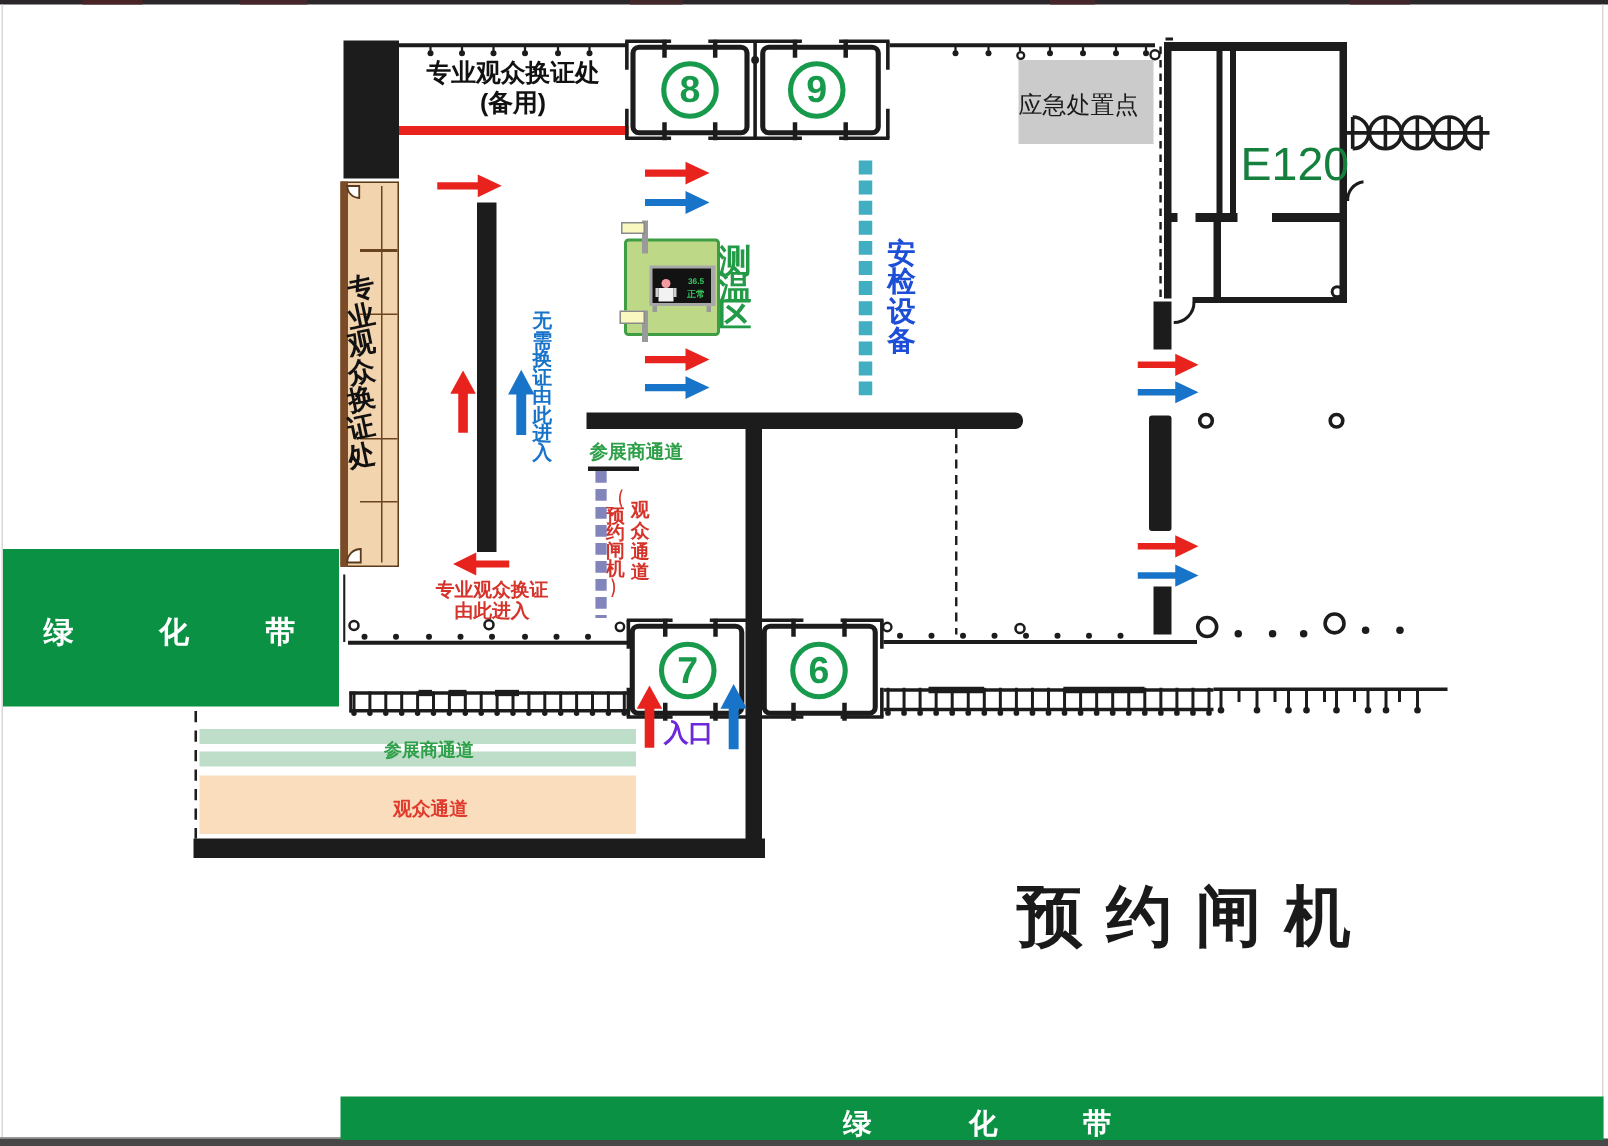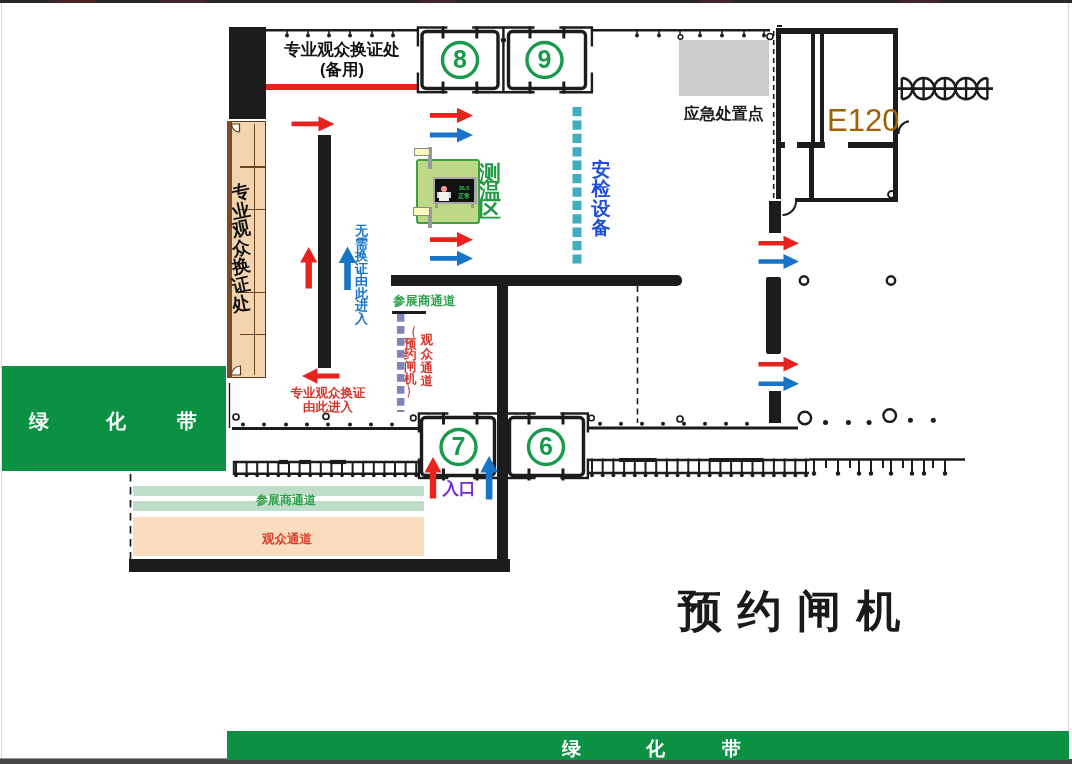--- a/index.html
+++ b/index.html
@@ -54,36 +54,36 @@
     <span style="transform:rotate(-12deg);">换</span>
     <span style="transform:rotate(-12deg);">证</span>
     <span style="transform:rotate(-12deg);">处</span>
   </div>
 
 <div class="a" style="left:266px;top:40px;width:152px;text-align:center;font-weight:bold;font-size:16.5px;color:#111;line-height:19.5px;">专业观众换证处<br>(备用)</div>
 
 <div class="a" style="left:266px;top:84px;width:152.5px;height:5.5px;background:#e8231e;"></div>
 
 <div class="a" style="left:679px;top:40px;width:89.5px;height:56px;background:#cbcbcb;"></div>
-<div class="a" style="left:679px;top:59.5px;width:89.5px;text-align:center;font-weight:bold;font-size:16px;color:#1a1a1a;margin-top:44px;">应急处置点</div>
+<div class="a" style="left:679px;top:59.5px;width:89.5px;font-weight:normal;font-size:16px;color:#1a1a1a;">应急处置点</div>
 
 <div class="a" style="left:775.5px;top:28px;width:5.5px;height:171px;background:#1c1c1c;"></div>
 <div class="a" style="left:775.5px;top:28px;width:122.8px;height:5.5px;background:#1c1c1c;"></div>
 <div class="a" style="left:810.5px;top:33px;width:4.5px;height:111px;background:#1c1c1c;"></div>
 <div class="a" style="left:819.5px;top:33px;width:4.5px;height:111px;background:#1c1c1c;"></div>
 <div class="a" style="left:893px;top:28px;width:5.3px;height:120px;background:#1c1c1c;"></div>
 <div class="a" style="left:775.5px;top:141.5px;width:9.5px;height:6.5px;background:#1c1c1c;"></div>
 <div class="a" style="left:796.5px;top:141.5px;width:28.5px;height:6.5px;background:#1c1c1c;"></div>
 <div class="a" style="left:848px;top:141.5px;width:50.3px;height:6.5px;background:#1c1c1c;"></div>
 <div class="a" style="left:893px;top:148px;width:5.3px;height:53px;background:#1c1c1c;"></div>
 <div class="a" style="left:808.5px;top:148px;width:5.5px;height:53px;background:#1c1c1c;"></div>
 <div class="a" style="left:795px;top:197.5px;width:103.3px;height:4px;background:#1c1c1c;"></div>
 <div class="a" style="left:769px;top:201px;width:11.5px;height:31.5px;background:#1c1c1c;"></div>
 <div class="a" style="left:776.5px;top:24.6px;width:5.5px;height:2.7px;background:#1c1c1c;"></div>
-<div class="a" style="left:827px;top:103px;font-size:31px;color:#a16207;">E120</div>
+<div class="a" style="left:827px;top:92px;font-size:31px;color:#15803d;">E120</div>
 
 <div class="a" style="left:766.3px;top:276.5px;width:14.7px;height:77px;background:#1c1c1c;border-radius:2px;"></div>
 <div class="a" style="left:769px;top:391px;width:11.5px;height:32px;background:#1c1c1c;"></div>
 
 <div class="a" style="left:391px;top:275px;width:290.5px;height:10.5px;background:#1c1c1c;border-radius:0 5px 5px 0;"></div>
 <div class="a" style="left:496.5px;top:285px;width:11.3px;height:286px;background:#1c1c1c;"></div>
 
 <div class="a" style="left:317.5px;top:135px;width:13px;height:233px;background:#1c1c1c;"></div>
 
 <div class="a" style="left:416px;top:158.5px;width:63.5px;height:65px;background:#bdd987;border:2.5px solid #3f9e44;border-radius:3px;box-sizing:border-box;"></div>
@@ -98,21 +98,21 @@
 <div class="a" style="left:435px;top:203.5px;width:3px;height:4.5px;background:#9a9a9a;"></div>
 <div class="a" style="left:471px;top:203.5px;width:3px;height:4.5px;background:#9a9a9a;"></div>
 <div class="a" style="left:428px;top:147px;width:3.5px;height:21.5px;background:#9a9a9a;z-index:3;"></div>
 <div class="a" style="left:428px;top:206.5px;width:3.5px;height:21.5px;background:#9a9a9a;z-index:3;"></div>
 <div class="a" style="left:413.5px;top:147.5px;width:16px;height:8.5px;background:#f8f8c0;border:1px solid #8a8a8a;box-sizing:border-box;z-index:3;"></div>
 <div class="a" style="left:413px;top:206.5px;width:16.5px;height:9.5px;background:#f8f8c0;border:1px solid #8a8a8a;box-sizing:border-box;z-index:3;"></div>
 <div class="a vt" style="left:480.5px;top:165px;width:19px;color:#239b46;font-size:22px;line-height:17.8px;">测温区</div>
 
 <div class="a vt" style="left:591.5px;top:160px;width:21px;color:#1d4ed8;font-size:19px;line-height:19.3px;">安检设备</div>
 
-<div class="a vt" style="left:355px;top:225px;width:14px;color:#1874c8;font-size:13px;line-height:12.5px;">无需换证由此进入</div>
+<div class="a vt" style="left:355px;top:208px;width:14px;color:#1874c8;font-size:13px;line-height:12.5px;">无需换证由此进入</div>
 
 <div class="a" style="left:393px;top:293px;color:#2fa04a;font-weight:bold;font-size:12.5px;">参展商通道</div>
 <div class="a" style="left:392px;top:311px;width:34px;height:3px;background:#1c1c1c;"></div>
 
 <div class="a vt" style="left:404px;top:327px;width:15px;color:#d5342b;font-size:12.5px;line-height:11.7px;"><span style="transform:scale(0.8,1.1);">（</span>预约闸机<span style="transform:scale(0.8,1.1);">）</span></div>
 <div class="a vt" style="left:420.5px;top:334px;width:15px;color:#d5342b;font-size:12.5px;line-height:13.8px;">观众通道</div>
 
 <div class="a" style="left:285px;top:386px;width:86px;text-align:center;color:#d5342b;font-weight:bold;font-size:12.5px;line-height:14px;">专业观众换证<br>由此进入</div>
 
 <div class="a" style="left:442.5px;top:477.5px;color:#6d28d9;font-weight:bold;font-size:16.5px;">入口</div>

